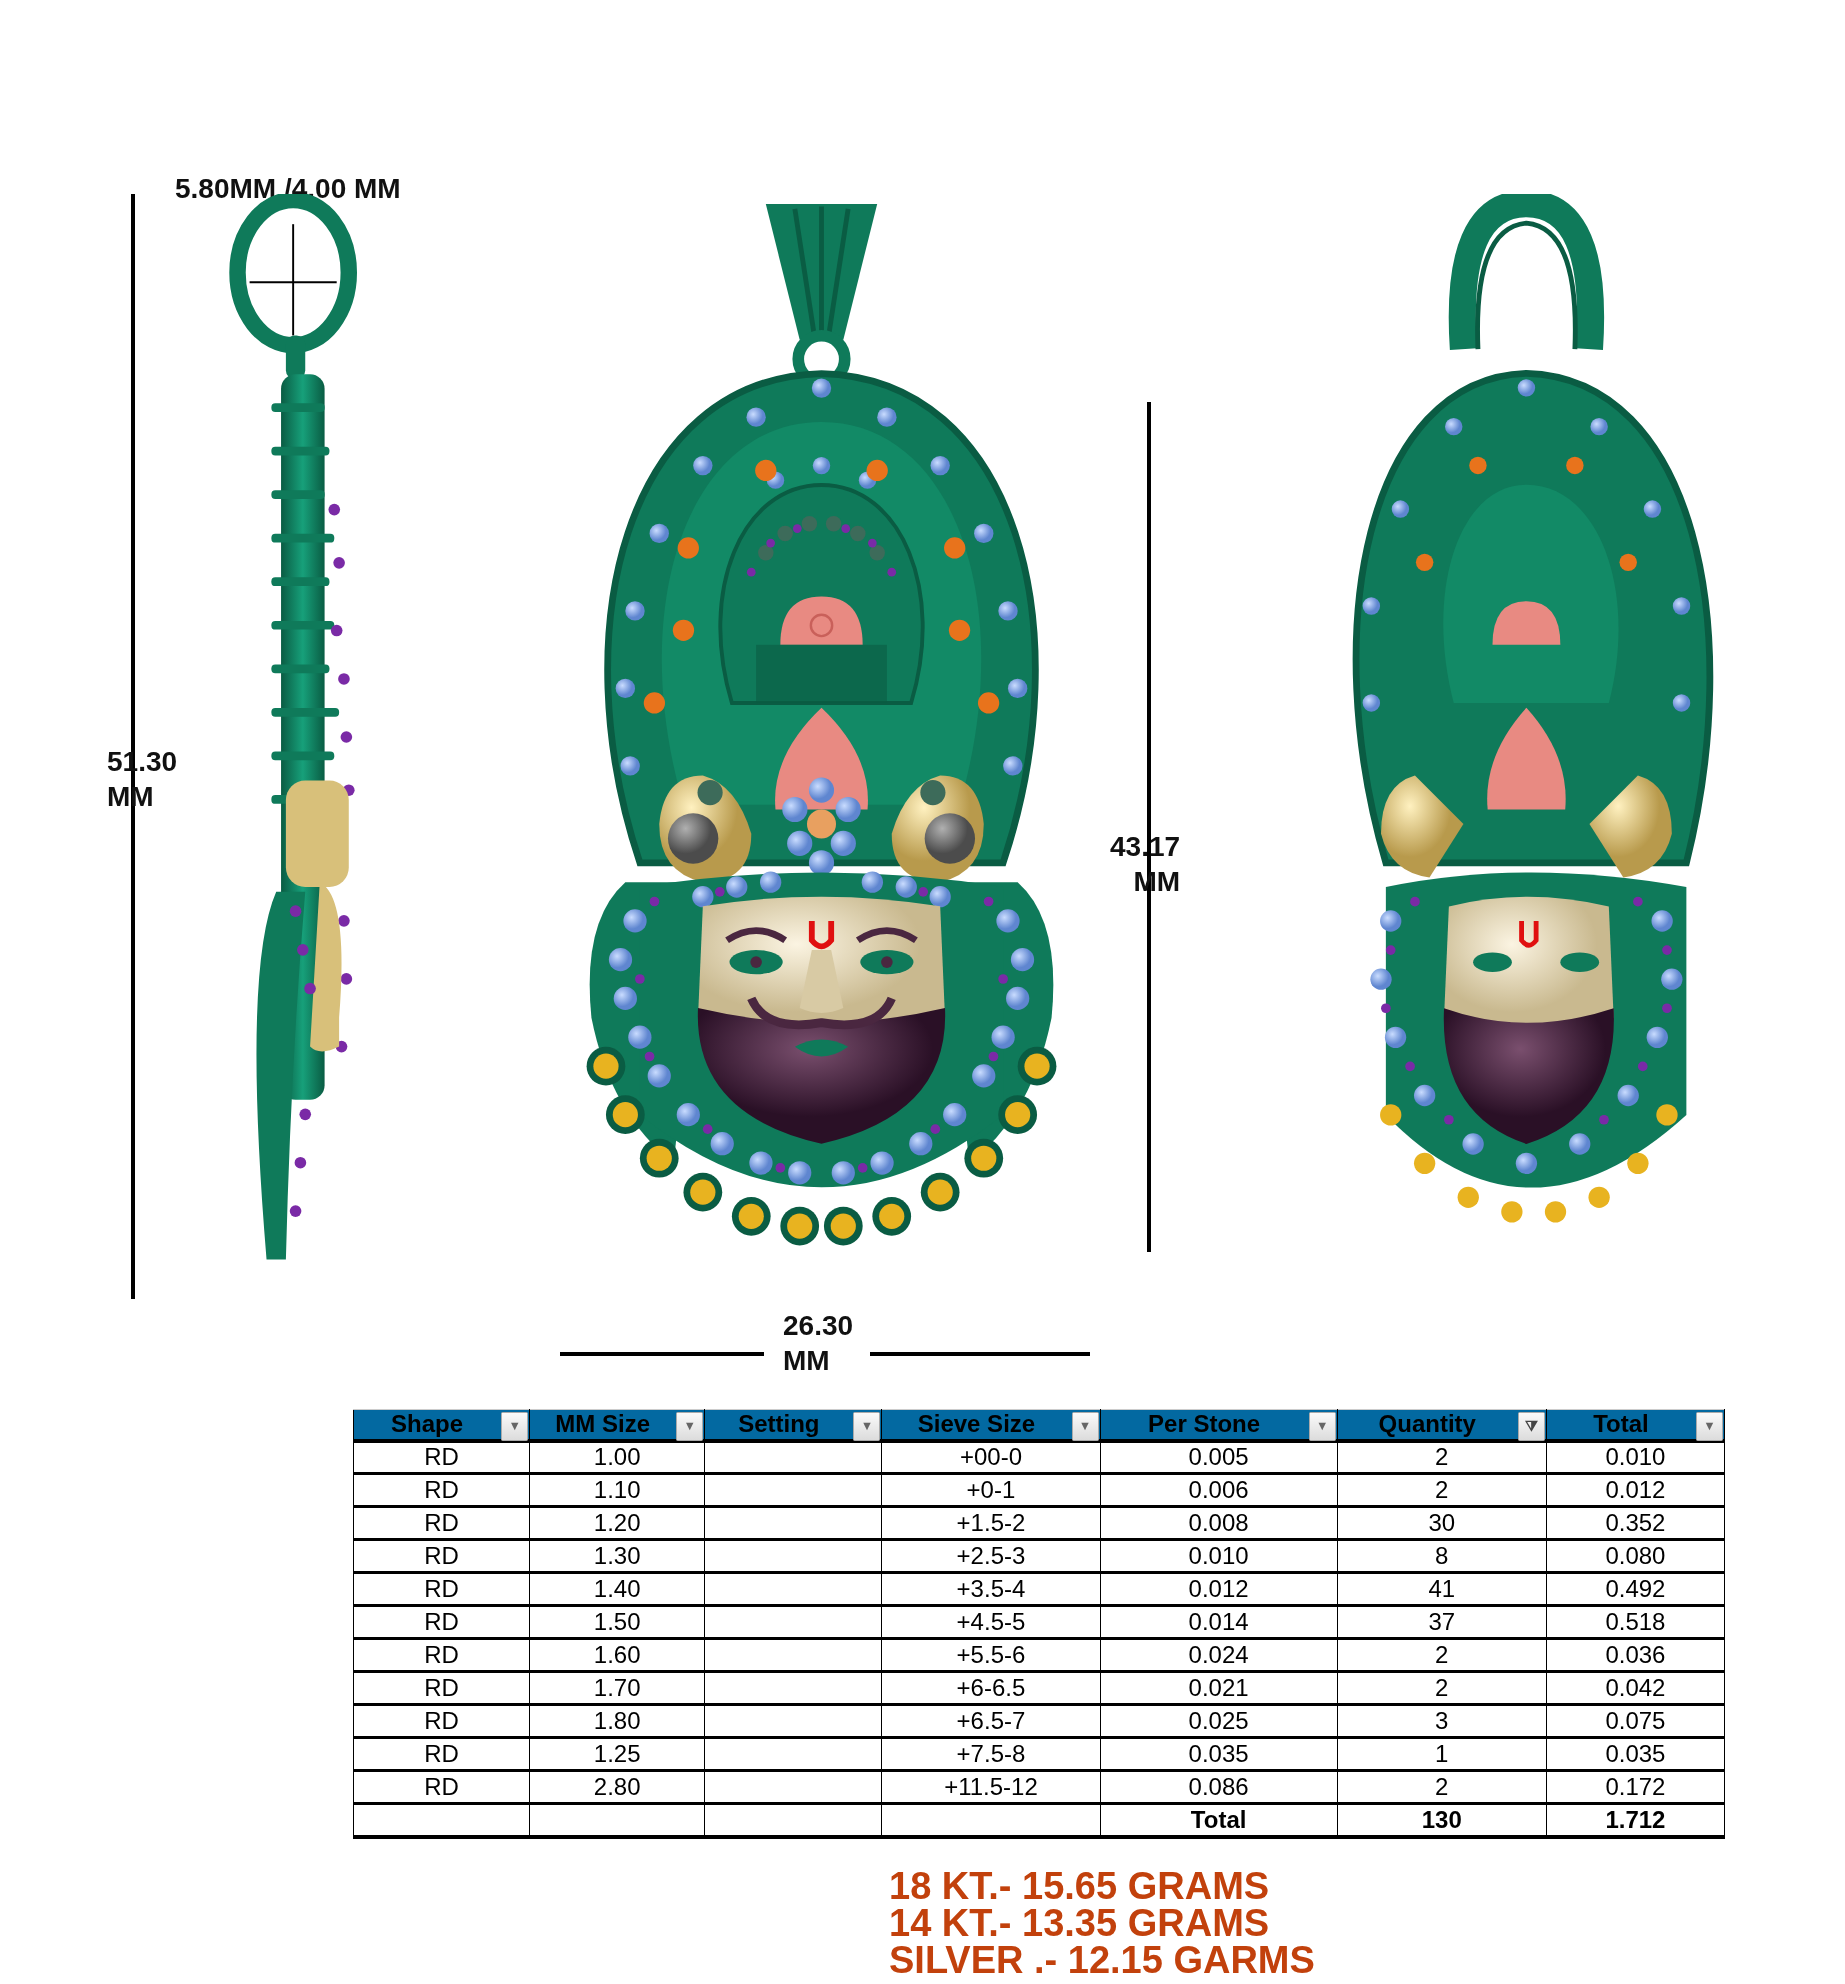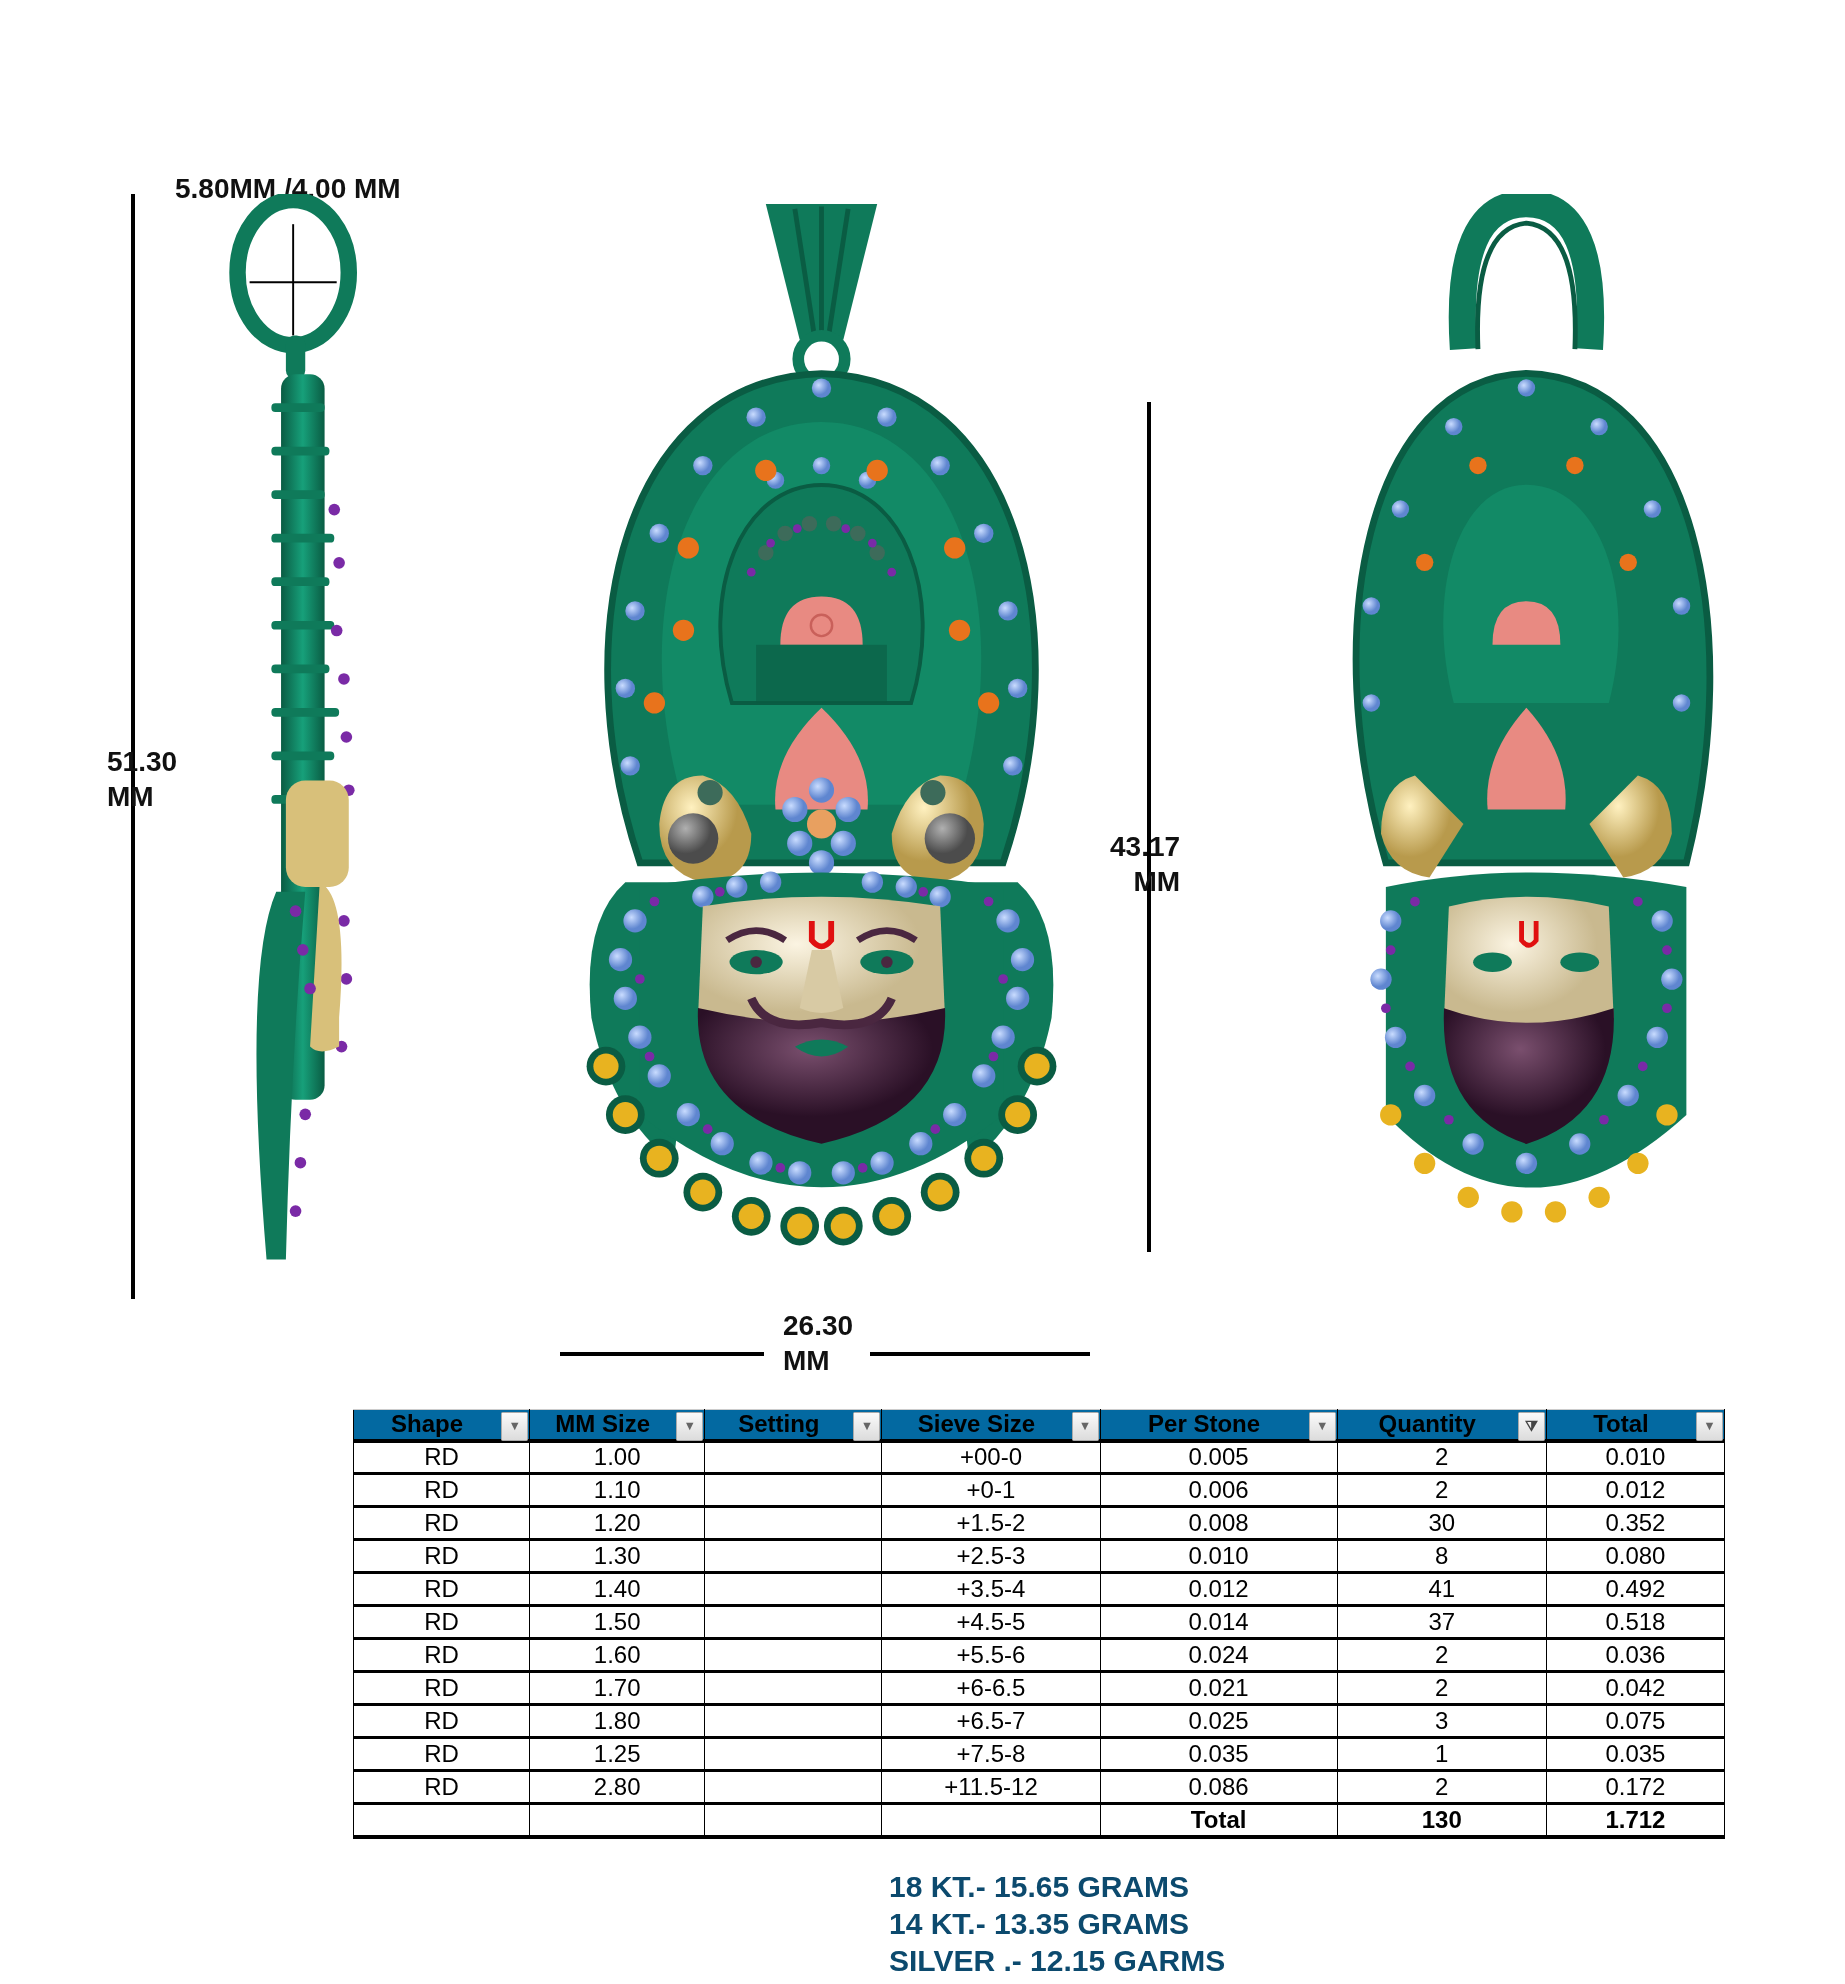--- a/index.html
+++ b/index.html
@@ -19,21 +19,21 @@
   .stone-table th { height: 31px; font-weight: bold; position: relative; background: #0369a1; border-top: 1px solid #ccc; border-bottom: 4.4px solid #000; padding-right: 29px; }
   .stone-table td { height: 33px; font-weight: normal; border-bottom: 3.9px solid #000; }
   .stone-table tr.total-row td { font-weight: bold; border-bottom: 4.4px solid #000; }
   .stone-table th .filter-btn {
     position: absolute; right: 1px; top: 1.9px; width: 27px; height: 29px;
     background: linear-gradient(#fafafa, #dcdcdc); border: 1px solid #aaa; border-radius: 1.5px;
     display: flex; align-items: center; justify-content: center; font-size: 12.6px; color: #666; cursor: pointer;
   }
   .stone-table th .filter-btn.active { color: #444; font-size: 14.5px; }
 
-  .weights { position: absolute; left: 889px; top: 1868px; font-weight: bold; font-size: 30px; line-height: 37px; color: #0c4a6e; }
+  .weights { position: absolute; left: 889px; top: 1868px; font-weight: bold; font-size: 38px; line-height: 37px; color: #c2410c; }
 </style>
 </head>
 <body>
 
 <div class="label" style="left:175px; top:159px;margin-top:12px;">5.80MM /4.00 MM</div>
 
 <div class="dim-line-v" style="left:131px; top:194px; height:1105px;"></div>
 <div class="label" style="left:107px; top:744px;">
   <div>51.30</div>
   <div>MM</div>

